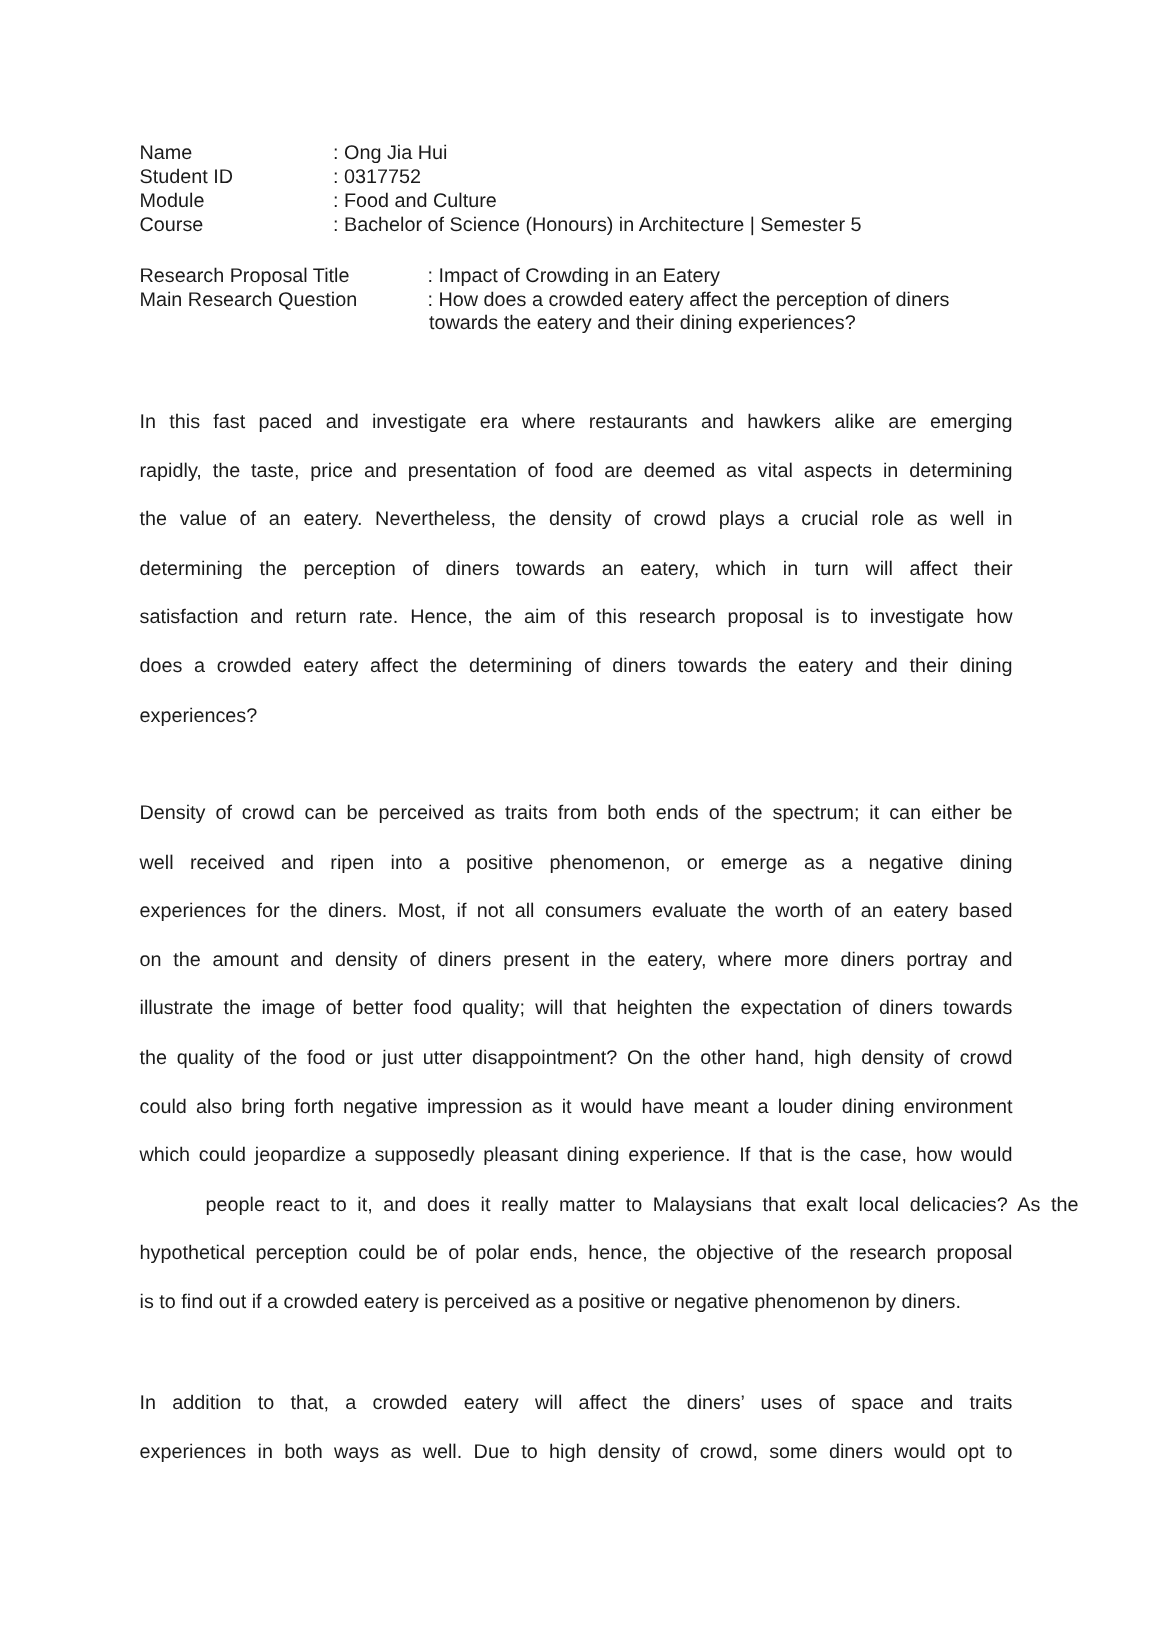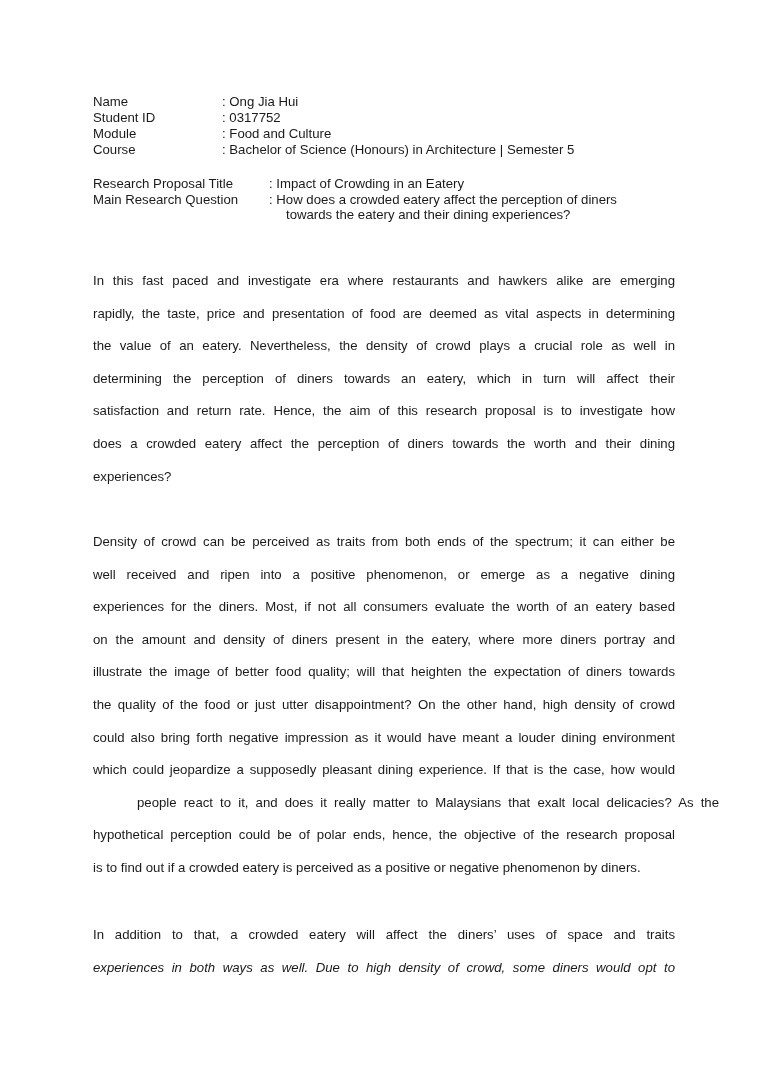--- a/index.html
+++ b/index.html
@@ -3,21 +3,21 @@
   <meta charset="utf-8">
   <style>
     html, body { margin: 0; padding: 0; background: #ffffff; }
     body { width: 768px; height: 1087px; position: relative; overflow: hidden;
            font-family: "Liberation Sans", sans-serif; color: #1a1a1a; }
     .page { position: absolute; left: 0; top: 0; width: 768px; height: 765px; background: #fff; }
     .meta-row { position: absolute; left: 93px; font-size: 13.2px; line-height: 16px; white-space: nowrap; }
     .meta-label { position: absolute; left: 0; }
     .meta-value { position: absolute; }
     .short .meta-value { left: 94px; margin-left: 35px; }
-    .long .meta-value { left: 176px; }
+    .long .meta-value { left: 192px; }
     .para { position: absolute; left: 93px; width: 582px; font-size: 13.2px; }
     .line { position: absolute; left: 0; width: 582px; height: 18px; line-height: 18px;
             white-space: nowrap; text-align: justify; text-align-last: justify; }
     .line.last { text-align-last: left; }
   </style>
 </head>
 <body>
 
 <div class="page">
 
@@ -53,36 +53,36 @@
       <span class="meta-value" style="left:193px;">towards the eatery and their dining experiences?</span>
     </div>
   </div>
 
   <div class="para" style="top:272px;">
     <div class="line" style="top:0px;">In this fast paced and investigate era where restaurants and hawkers alike are emerging</div>
     <div class="line" style="top:33px;">rapidly, the taste, price and presentation of food are deemed as vital aspects in determining</div>
     <div class="line" style="top:65px;">the value of an eatery. Nevertheless, the density of crowd plays a crucial role as well in</div>
     <div class="line" style="top:98px;">determining the perception of diners towards an eatery, which in turn will affect their</div>
     <div class="line" style="top:130px;">satisfaction and return rate. Hence, the aim of this research proposal is to investigate how</div>
-    <div class="line" style="top:163px;">does a crowded eatery affect the perception of diners towards the worth and their dining</div>
+    <div class="line" style="top:163px;">does a crowded eatery affect the determining of diners towards the eatery and their dining</div>
     <div class="line last" style="top:196px;">experiences?</div>
   </div>
 
   <div class="para" style="top:533px;">
     <div class="line" style="top:0px;">Density of crowd can be perceived as traits from both ends of the spectrum; it can either be</div>
     <div class="line" style="top:33px;">well received and ripen into a positive phenomenon, or emerge as a negative dining</div>
     <div class="line" style="top:65px;">experiences for the diners. Most, if not all consumers evaluate the worth of an eatery based</div>
     <div class="line" style="top:98px;">on the amount and density of diners present in the eatery, where more diners portray and</div>
     <div class="line" style="top:130px;">illustrate the image of better food quality; will that heighten the expectation of diners towards</div>
     <div class="line" style="top:163px;">the quality of the food or just utter disappointment? On the other hand, high density of crowd</div>
     <div class="line" style="top:196px;">could also bring forth negative impression as it would have meant a louder dining environment</div>
     <div class="line" style="top:228px;">which could jeopardize a supposedly pleasant dining experience. If that is the case, how would</div>
     <div class="line" style="top:261px;padding-left:44px;">people react to it, and does it really matter to Malaysians that exalt local delicacies? As the</div>
     <div class="line" style="top:293px;">hypothetical perception could be of polar ends, hence, the objective of the research proposal</div>
     <div class="line last" style="top:326px;">is to find out if a crowded eatery is perceived as a positive or negative phenomenon by diners.</div>
   </div>
 
   <div class="para" style="top:926px;">
     <div class="line" style="top:0px;">In addition to that, a crowded eatery will affect the diners’ uses of space and traits</div>
-    <div class="line" style="top:33px;font-style:italic;">experiences in both ways as well. Due to high density of crowd, some diners would opt to</div>
+    <div class="line" style="top:33px;">experiences in both ways as well. Due to high density of crowd, some diners would opt to</div>
   </div>
 
 </div>
 
 </body></html>

